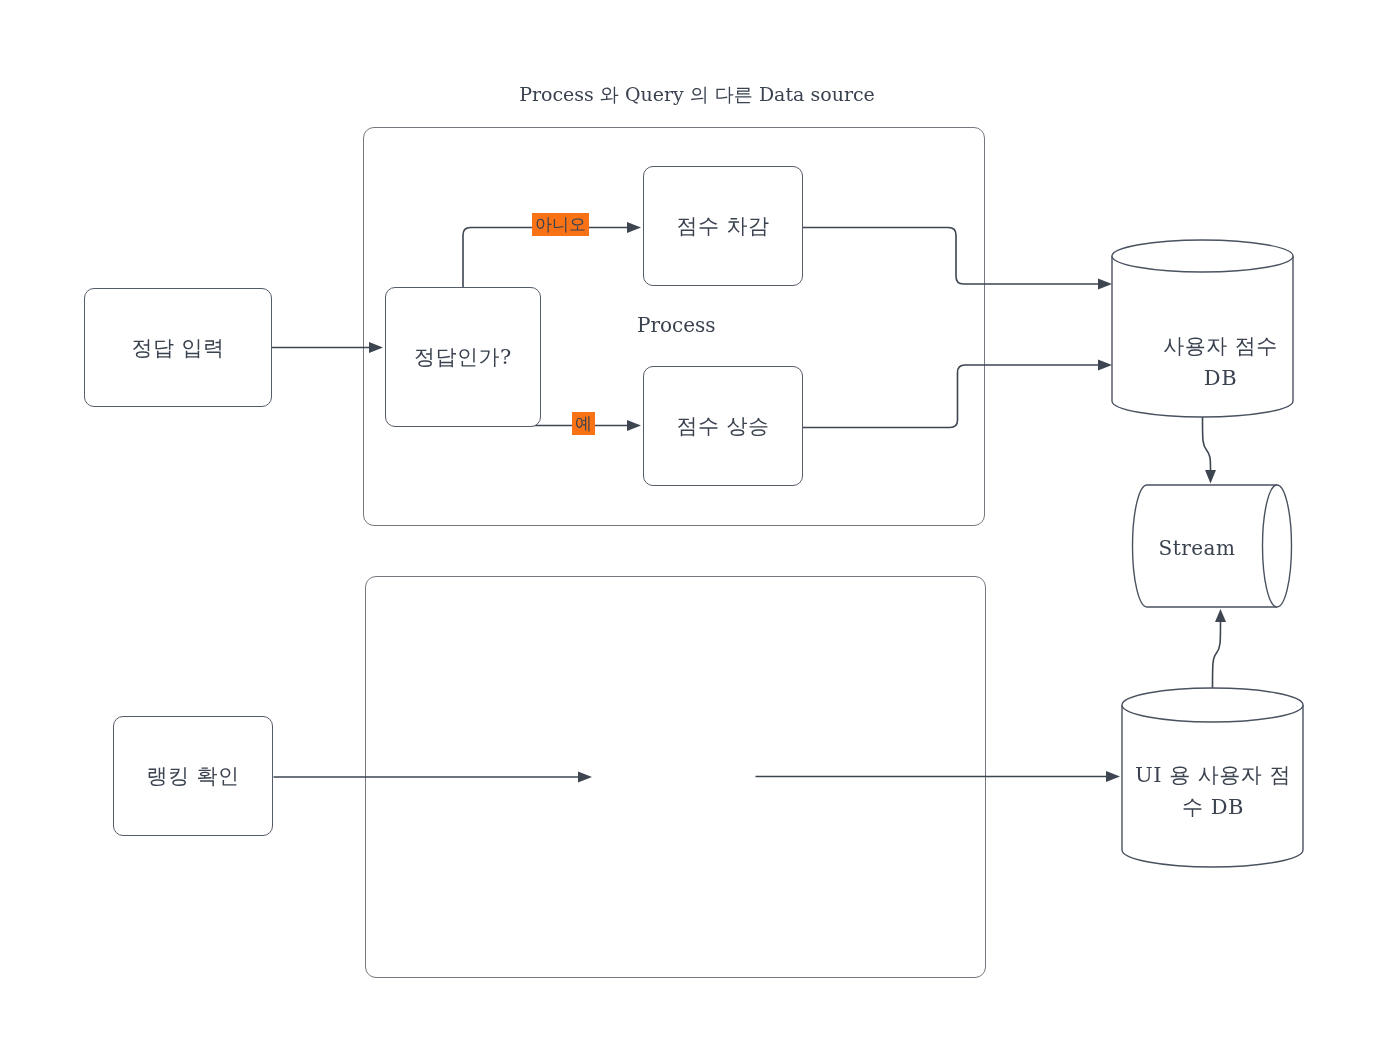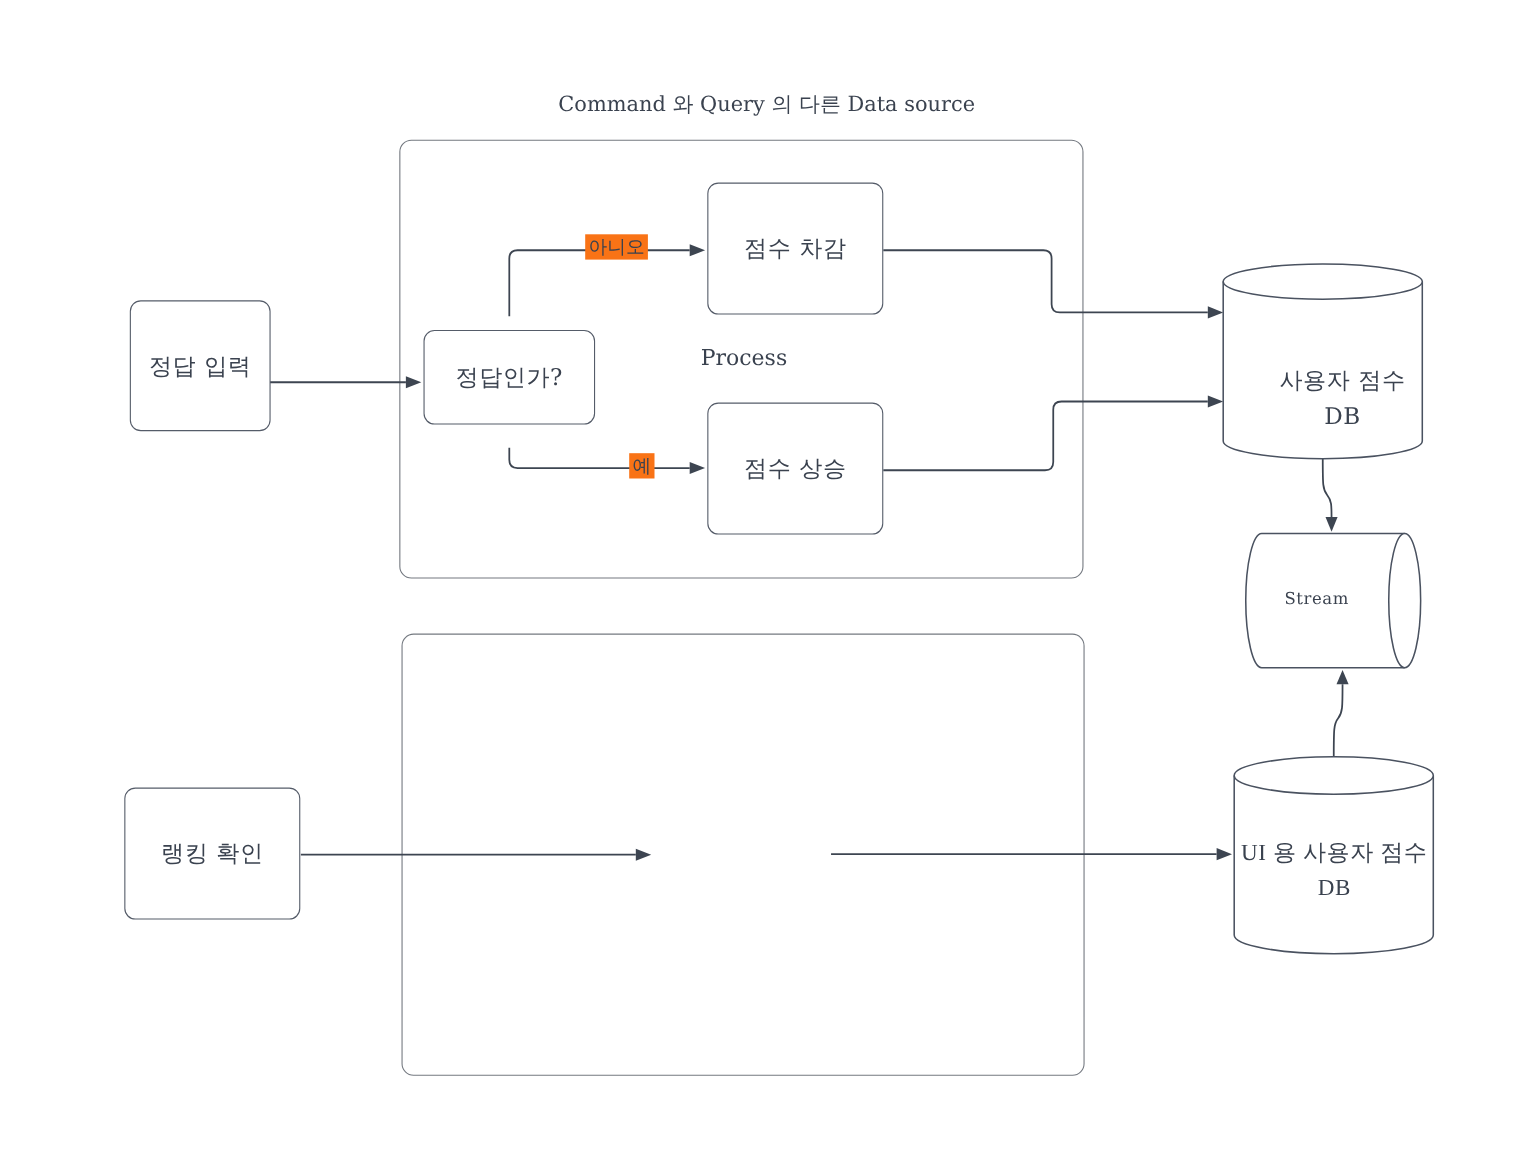--- a/index.html
+++ b/index.html
@@ -43,21 +43,21 @@
     font-size:17px;
     padding:0 3px;
     text-align:center;
   }
   .db-lbl{
     text-align:center;
     font-size:21px;
     letter-spacing:0.5px;
     line-height:1.5;
   }
-  .stream-lbl{font-size:15px;}
+  .stream-lbl{font-size:20px;}
 </style>
 </head>
 <body>
 
 <div class="canvas">
 
   <div class="group-box" style="left:363px;top:127px;width:620px;height:397px;"></div>
   <div class="group-box" style="left:365px;top:576px;width:619px;height:400px;"></div>
 
   <svg width="1385" height="1045" viewBox="0 0 1385 1045">
@@ -92,27 +92,27 @@
     <path class="cyl" d="M 1112,256 L 1112,401 A 90.5,16 0 0 0 1293,401 L 1293,256"></path>
     <ellipse class="cyl" cx="1202.5" cy="256" rx="90.5" ry="16"></ellipse>
 
     <path class="cyl" d="M 1277,485 L 1147,485 A 14.5,61 0 0 0 1147,607 L 1277,607"></path>
     <ellipse class="cyl" cx="1277" cy="546" rx="14.5" ry="61"></ellipse>
 
     <path class="cyl" d="M 1122,705 L 1122,850 A 90.5,17 0 0 0 1303,850 L 1303,705"></path>
     <ellipse class="cyl" cx="1212.5" cy="705" rx="90.5" ry="17"></ellipse>
   </svg>
 
-  <div class="lbl title-lbl" style="left:430px;top:82px;">Command 와 Query 의 다른  Data source</div>
+  <div class="lbl title-lbl" style="left:430px;top:82px;">Process 와 Query 의 다른  Data source</div>
 
-  <div class="node" style="left:84px;top:273px;width:128px;height:119px;margin-left:34px;">
+  <div class="node" style="left:84px;top:288px;width:188px;height:119px;">
     <span>정답 입력</span>
   </div>
 
-  <div class="node" style="left:385px;top:300px;width:156px;height:86px;text-align:right;">
+  <div class="node" style="left:385px;top:287px;width:156px;height:140px;text-align:right;">
     <span>정답인가?</span>
   </div>
 
   <div class="node" style="left:643px;top:166px;width:160px;height:120px;">
     <span>점수 차감</span>
   </div>
 
   <div class="node" style="left:643px;top:366px;width:160px;height:120px;">
     <span>점수 상승</span>
   </div>
@@ -125,15 +125,15 @@
   <div class="lbl process-lbl" style="left:637px;top:313px;">Process</div>
 
   <div class="lbl edge-lbl" style="left:532px;top:213px;">아니오</div>
 
   <div class="lbl edge-lbl" style="left:572px;top:412px;">예</div>
 
   <div class="lbl db-lbl" style="left:1112px;top:331px;width:153px;margin-left:32px;">사용자 점수 DB</div>
 
   <div class="lbl db-lbl stream-lbl" style="left:1137px;top:533px;width:120px;">Stream</div>
 
-  <div class="lbl db-lbl" style="left:1125px;top:760px;width:176px;font-family:Liberation Serif, serif;">UI 용 사용자 점수 DB</div>
+  <div class="lbl db-lbl" style="left:1125px;top:760px;width:176px;">UI 용 사용자 점수 DB</div>
 
 </div>
 
 </body></html>

